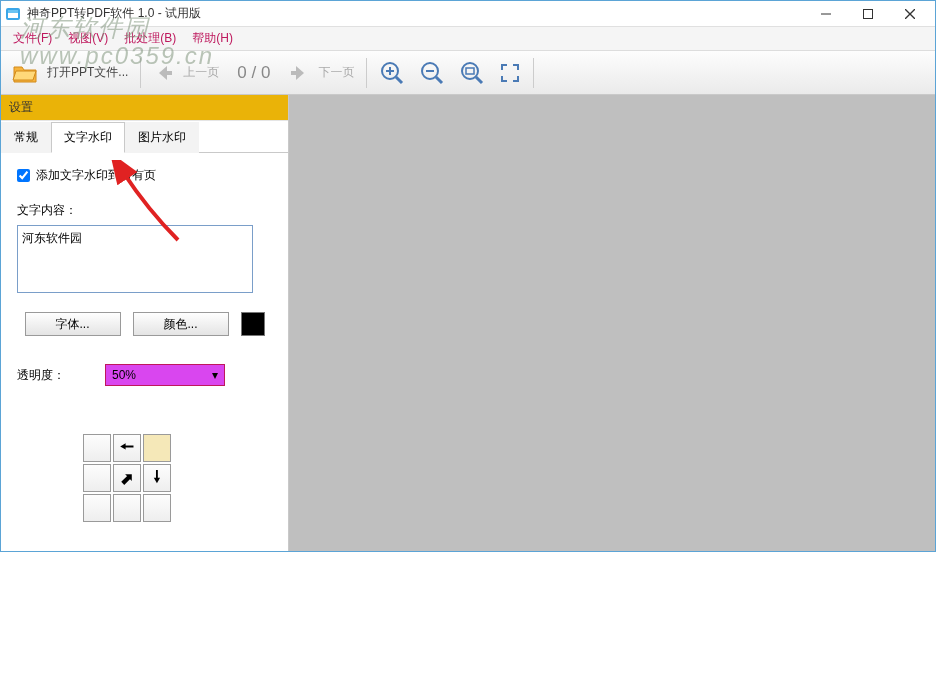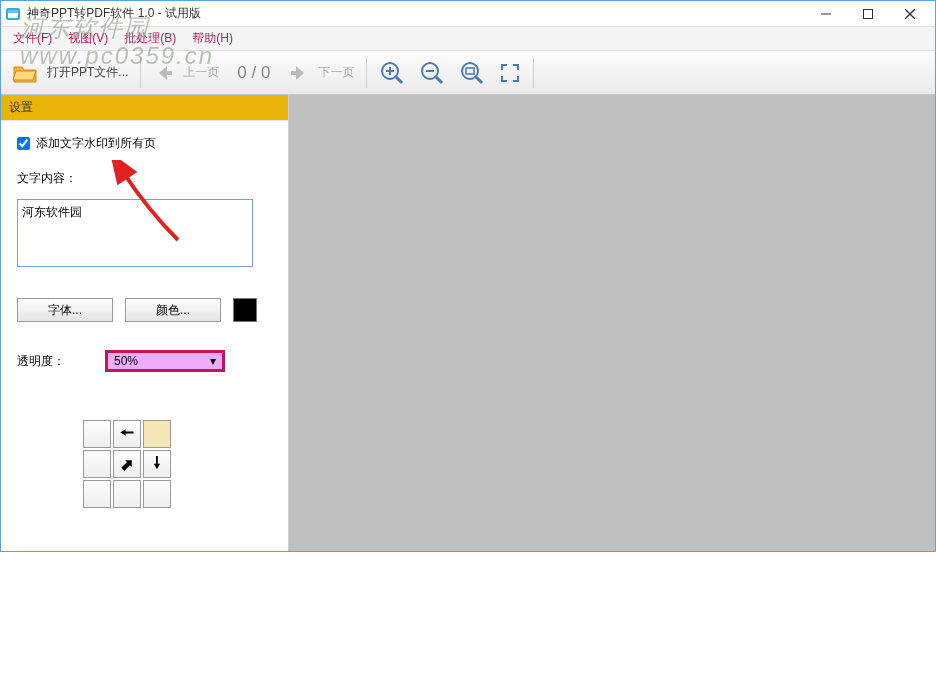--- a/index.html
+++ b/index.html
@@ -64,27 +64,27 @@
   display: flex;
   flex-direction: column;
 }
 .sidebar-title { padding: 4px 8px; font-size:12px; color:#333; background:#eab308; border-bottom:1px solid #e5e5e5;}
 .tabs { display:flex; border-bottom:1px solid #c9c9c9; }
 .tab { padding: 6px 12px; cursor:pointer; border:1px solid transparent; border-bottom:none; position:relative; top:1px; background:#f3f3f3;}
 .tab.active { background:#fff; border-color:#c9c9c9; border-bottom:1px solid #fff;}
 .tab-content { padding: 14px 16px; }
 .chk-row { display:flex; align-items:center; margin-bottom:18px; }
 .chk-row input { margin-right:6px; }
-.lbl { margin-bottom:12px; display:block; }
+.lbl { margin-bottom:6px; display:block; }
 .txtarea { width: 236px; height: 68px; border:1px solid #7a9ec9; resize:none; padding:4px; font-family:inherit; font-size:12px; outline:none;}
-.btn-row { display:flex; gap:12px; margin-top:28px; align-items:center; }
+.btn-row { display:flex; gap:12px; margin-top:16px; align-items:center;justify-content:center; }
 .btn { width:96px; height:24px; border:1px solid #9a9a9a; background:linear-gradient(#fefefe,#e4e4e4); cursor:pointer; font-size:12px;}
 .color-swatch { width:24px; height:24px; background:#000; border:1px solid #777;}
 .op-row { display:flex; align-items:center; gap:40px; margin-top:28px;}
-.sel { width:120px; height:22px; border:3px solid #be185d; background:#f0abfc; display:flex; align-items:center; justify-content:space-between; padding:0 6px; cursor:pointer;}
+.sel { width:120px; height:22px; border:1px solid #be185d; background:#d946ef; display:flex; align-items:center; justify-content:space-between; padding:0 6px; cursor:pointer;}
 .pos-grid { display:grid; grid-template-columns: repeat(3,28px); grid-template-rows: repeat(3,28px); gap:2px; margin-top:48px; margin-left:66px;}
 .pos-cell { border:1px solid #9a9a9a; background:linear-gradient(#fdfdfd,#eee); display:flex; align-items:center; justify-content:center; cursor:pointer;}
 .pos-cell.sel-cell { background:#f5e8b8;}
 .pos-cell .arr { font-size:16px; font-weight:bold;}
 .preview { flex:1; background:#bfbfbf; }
 
 
 .wm {
   position:absolute; left:0; top:0; width:100%; height:100%;
   pointer-events:none; z-index:50;
@@ -202,20 +202,25 @@
             <path d="M3 8 V3 H8 M14 3 H19 V8 M19 14 V19 H14 M8 19 H3 V14"></path>
           </svg>
       </span>
     </div>
     <div class="tsep"></div>
   </div>
 
   <div class="main">
     <div class="sidebar">
       <div class="sidebar-title">设置</div>
+      <div class="tabs">
+        <div class="tab">常规</div>
+        <div class="tab active">文字水印</div>
+        <div class="tab">图片水印</div>
+      </div>
       <div class="tab-content">
         <label class="chk-row">
           <input type="checkbox" checked="" style="">
           <span>添加文字水印到所有页</span>
         </label>
         <span class="lbl">文字内容：</span>
         <textarea class="txtarea" style="">河东软件园</textarea>
         <div class="btn-row">
           <button class="btn">字体...</button>
           <button class="btn">颜色...</button>

